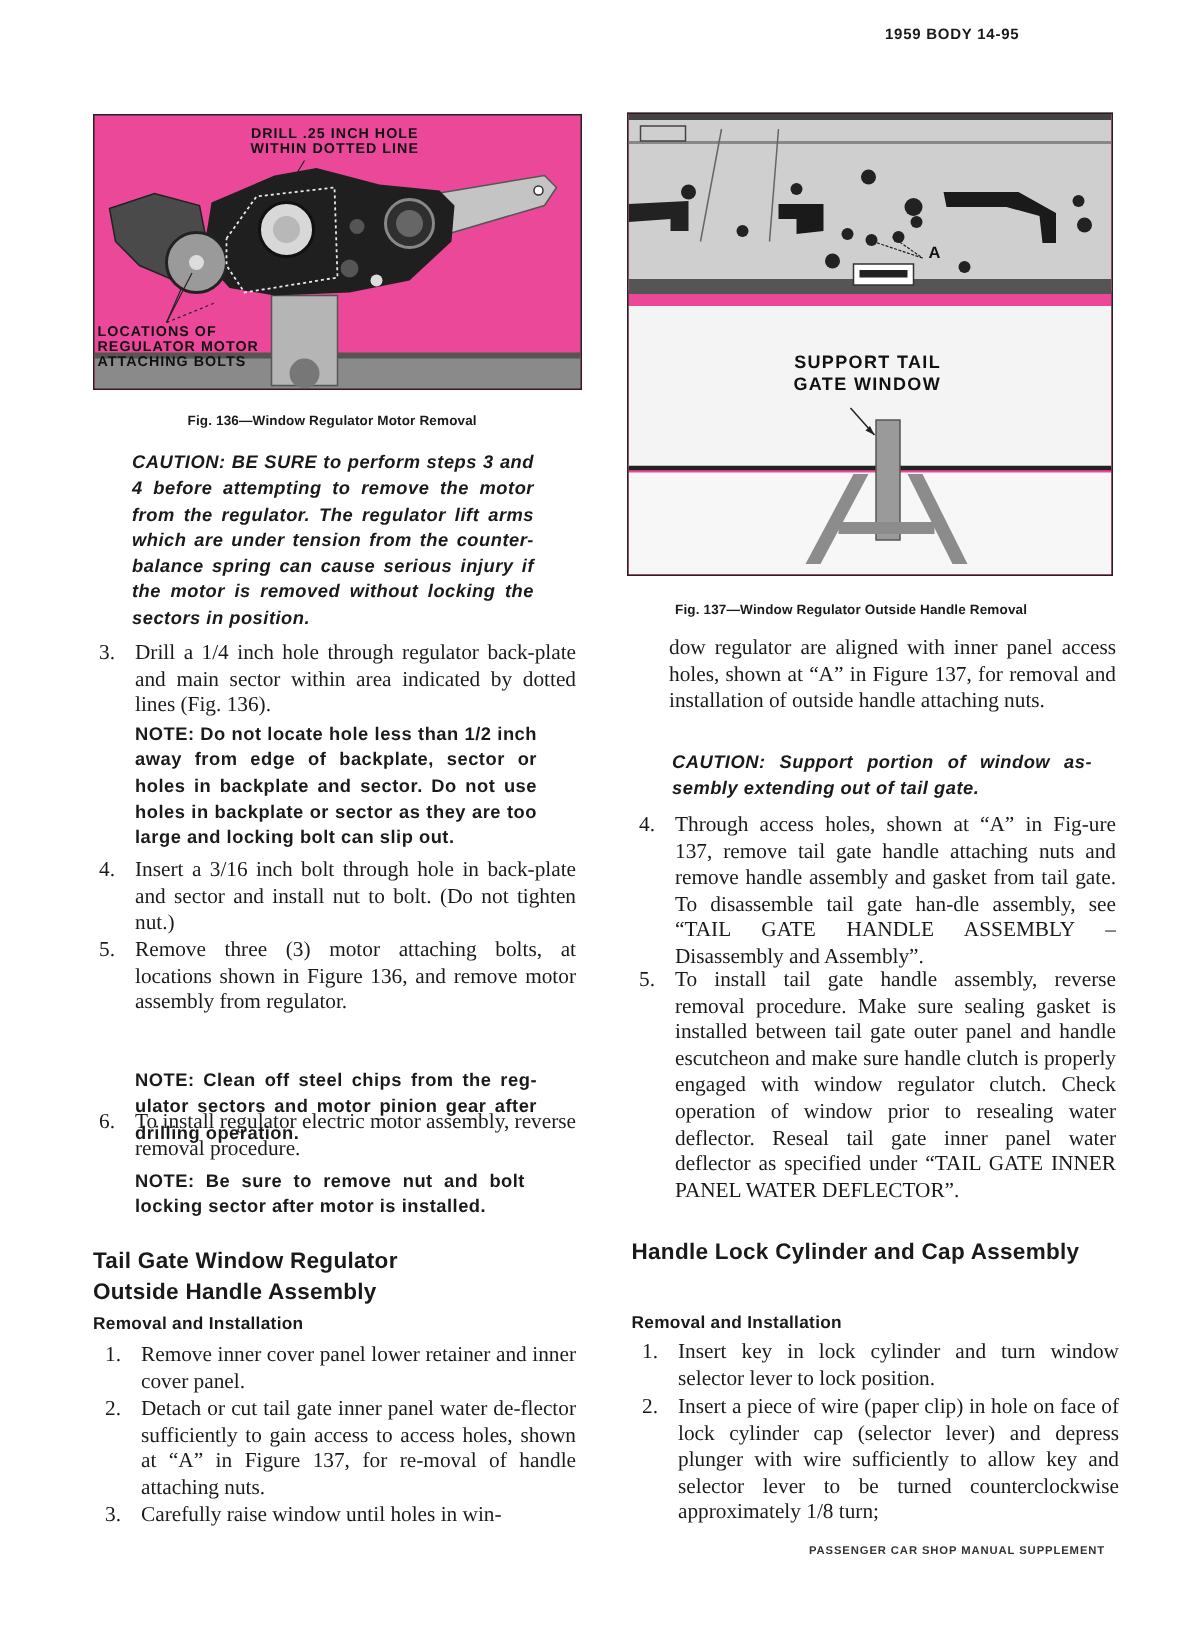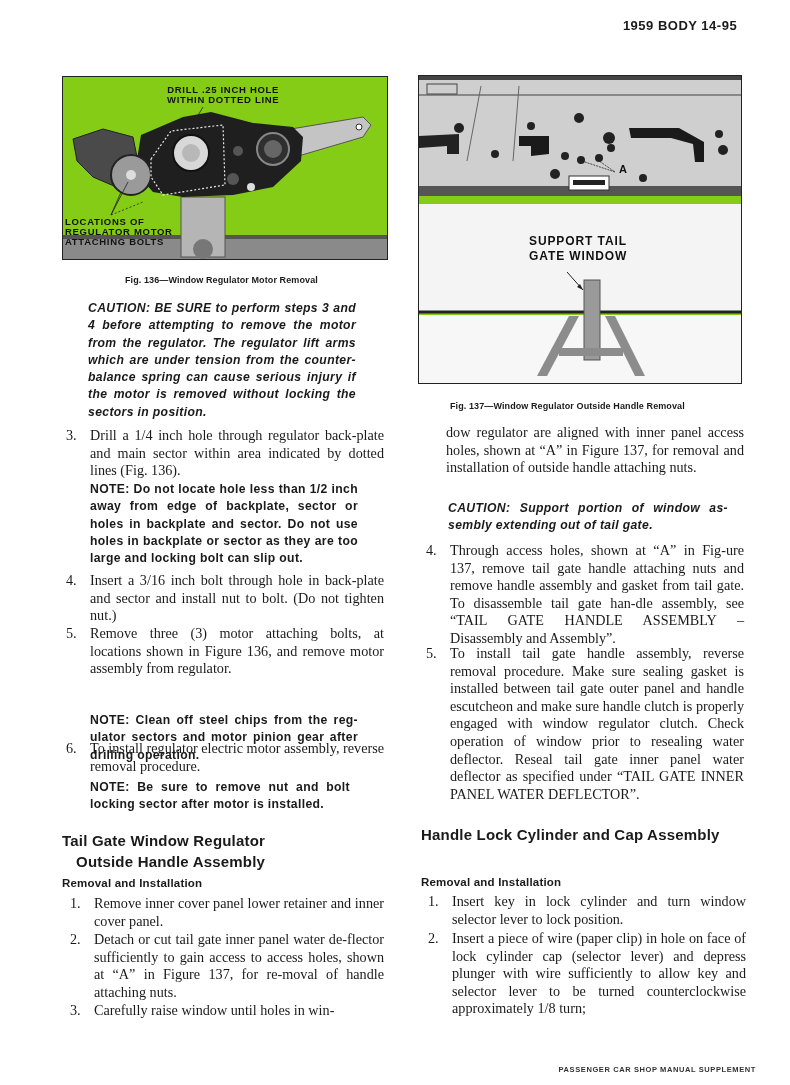--- a/index.html
+++ b/index.html
@@ -3,27 +3,27 @@
 <meta charset="utf-8">
 <style>
   html, body { margin: 0; padding: 0; background: #ffffff; }
   body {
     width: 790px; height: 1085px; position: relative; overflow: hidden;
     color: #1a1a1a;
     font-family: "Liberation Serif", "DejaVu Serif", serif;
   }
   .abs { position: absolute; }
   .header {
-    left: 590px; top: 18px; width: 180px; text-align: center;
-    font-family: "Liberation Sans", "DejaVu Sans", sans-serif;
-    font-weight: bold; font-size: 13px; letter-spacing: 0.5px; white-space: nowrap;
+    left: 590px; top: 18px; width: 180px; text-align: left;
+    font-family: "Liberation Sans", "DejaVu Sans", sans-serif;
+    font-weight: bold; font-size: 10px; letter-spacing: 0.5px; white-space: nowrap;
   }
 
   .fig-frame {
-    position: absolute; border: 1.5px solid #222; background: #84cc16; overflow: hidden;
+    position: absolute; border: 1.5px solid #222; background: #ec4899; overflow: hidden;
   }
   .fig-caption {
     position: absolute;
     font-family: "Liberation Sans", "DejaVu Sans", sans-serif;
     font-weight: bold; font-size: 9px; white-space: nowrap; letter-spacing: 0.1px;
   }
   .callout {
     position: absolute;
     font-family: "Liberation Sans", "DejaVu Sans", sans-serif;
     font-weight: bold; font-size: 9.5px; line-height: 10px; letter-spacing: 0.7px;
@@ -47,23 +47,23 @@
     position: absolute;
     font-family: "Liberation Sans", "DejaVu Sans", sans-serif;
     font-weight: bold; font-size: 15px; line-height: 21px; letter-spacing: 0.2px; white-space: nowrap;
   }
   .subhead {
     position: absolute;
     font-family: "Liberation Sans", "DejaVu Sans", sans-serif;
     font-weight: bold; font-size: 11.5px; white-space: nowrap; letter-spacing: 0.2px;
   }
   .footer {
-    position: absolute; left: 520px; top: 1029px; width: 236px; text-align: right;
-    font-family: "Liberation Sans", "DejaVu Sans", sans-serif;
-    font-weight: bold; font-size: 7.5px; letter-spacing: 0.6px; color: #333; white-space: nowrap; margin-top: 36px;
+    position: absolute; left: 520px; top: 1029px; width: 236px; text-align: center;
+    font-family: "Liberation Sans", "DejaVu Sans", sans-serif;
+    font-weight: bold; font-size: 7.5px; letter-spacing: 0.6px; color: #333; white-space: nowrap;
   }
 </style>
 </head>
 <body>
 
 <div class="abs header">1959 BODY 14-95</div>
 
 <div class="fig-frame" style="left:62px; top:76px; width:324px; height:182px;">
   <svg width="324" height="182" viewBox="0 0 324 182">
 
@@ -132,21 +132,21 @@
   <div class="body">Remove three (3) motor attaching bolts, at locations shown in Figure 136, and remove motor assembly from regulator.</div>
 </div>
 <div class="note" style="left:90px; top:712px; width:268px;">NOTE: Clean off steel chips from the reg-ulator sectors and motor pinion gear after drilling operation.</div>
 
 <div class="step" style="left:66px; top:740px; width:318px;">
   <span class="num">6.</span>
   <div class="body">To install regulator electric motor assembly, reverse removal procedure.</div>
 </div>
 <div class="note" style="left:90px; top:779px; width:260px;">NOTE: Be sure to remove nut and bolt locking sector after motor is installed.</div>
 
-<div class="section-title" style="left:62px; top:830px;text-align:right;">
+<div class="section-title" style="left:62px; top:830px;">
   <div>Tail Gate Window Regulator</div>
   <div>Outside Handle Assembly</div>
 </div>
 <div class="subhead" style="left:62px; top:877px;">Removal and Installation</div>
 
 <div class="step" style="left:70px; top:895px; width:314px;">
   <span class="num">1.</span>
   <div class="body">Remove inner cover panel lower retainer and inner cover panel.</div>
 </div>
 <div class="step" style="left:70px; top:931px; width:314px;">
@@ -201,21 +201,21 @@
 
     <rect x="165" y="204" width="16" height="80" fill="#9a9a9a" stroke="#555"></rect>
     <polygon points="150,240 160,240 128,300 118,300" fill="#8c8c8c"></polygon>
     <polygon points="186,240 196,240 226,300 216,300" fill="#8c8c8c"></polygon>
     <rect x="140" y="272" width="64" height="8" fill="#8c8c8c"></rect>
 
     <line x1="148" y1="196" x2="164" y2="214" stroke="#222" stroke-width="1"></line>
     <polygon points="164,214 158,211 161,208" fill="#222"></polygon>
   </svg>
   <div class="callout" style="left:200px; top:88px; font-size:11px;">A</div>
-  <div class="callout callout-lg" style="left:110px; top:158px;">
+  <div class="callout callout-lg" style="left:110px; top:158px;text-align:right;">
     <div>SUPPORT TAIL</div>
     <div>GATE WINDOW</div>
   </div>
 </div>
 <div class="fig-caption" style="left:450px; top:401px;">Fig. 137—Window Regulator Outside Handle Removal</div>
 
 <div class="step" style="left:446px; top:424px; width:298px;">
   <div>dow regulator are aligned with inner panel access holes, shown at “A” in Figure 137, for removal and installation of outside handle attaching nuts.</div>
 </div>
 <div class="note caution-italic" style="left:448px; top:500px; width:280px;">CAUTION: Support portion of window as-sembly extending out of tail gate.</div>

